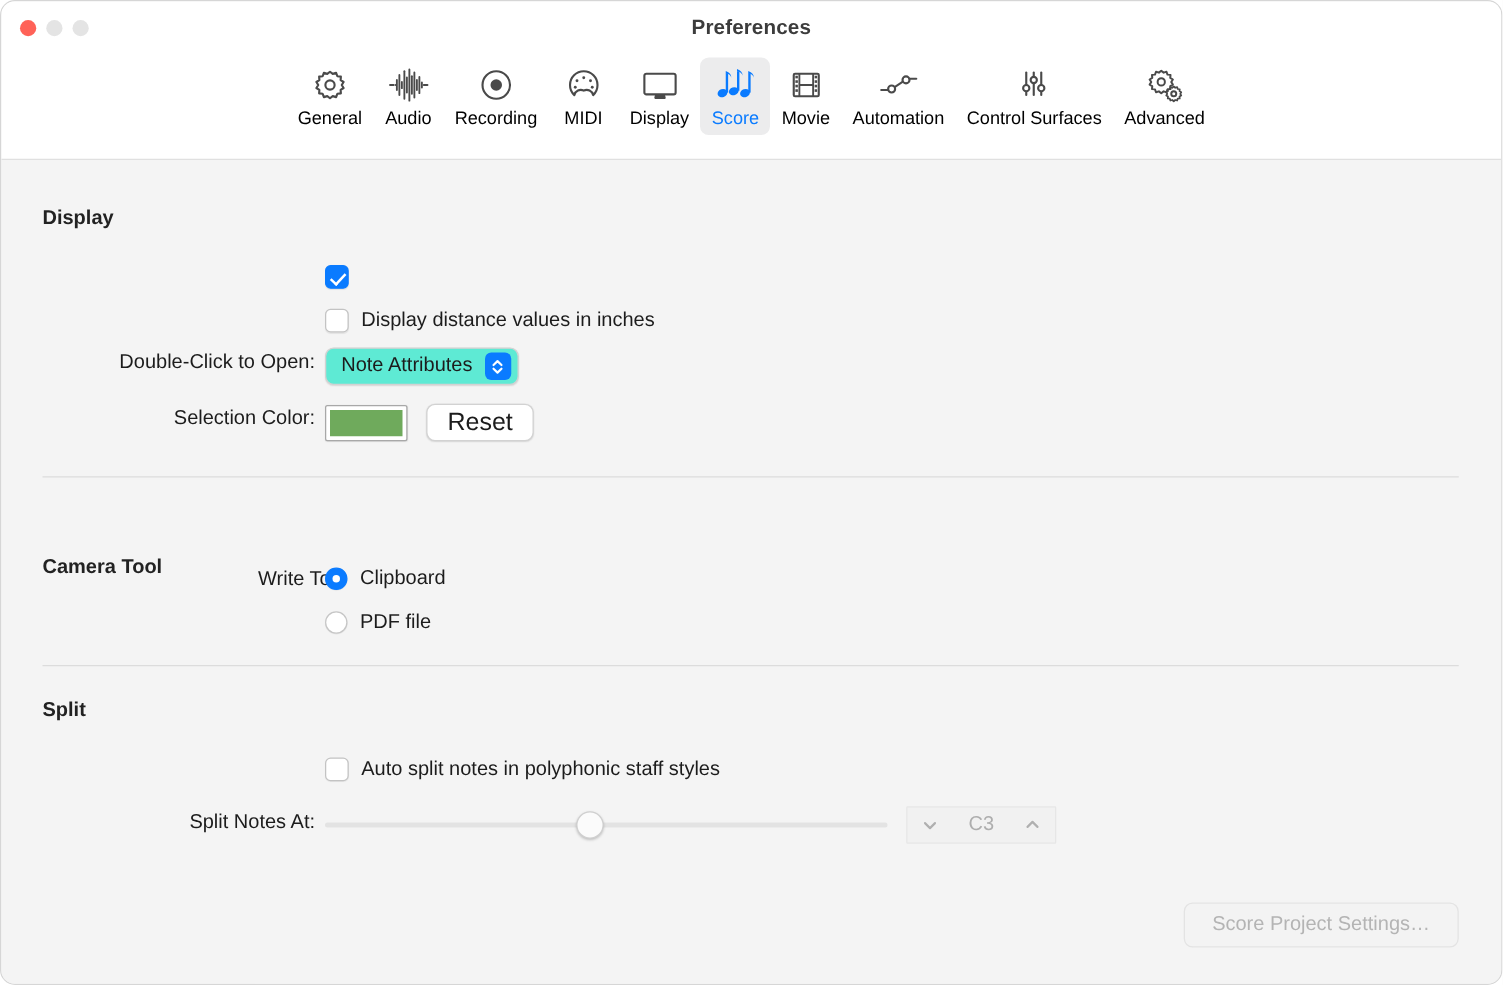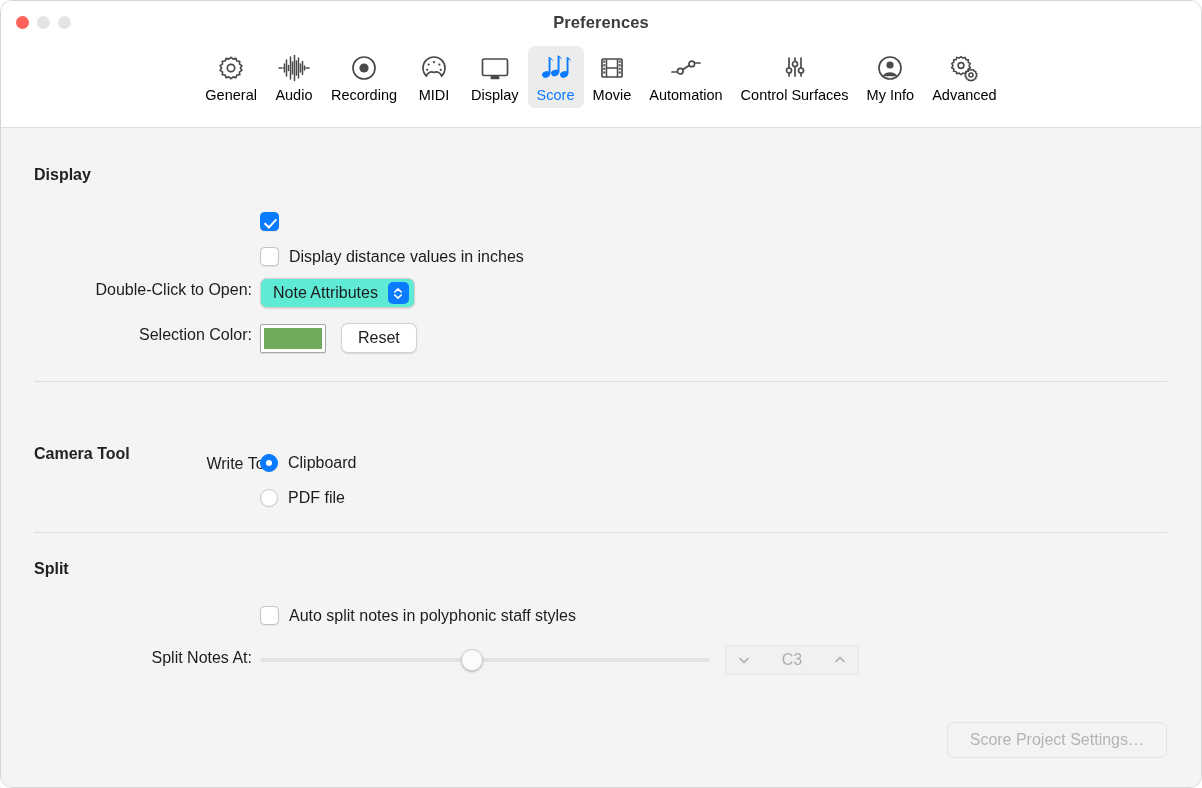--- a/index.html
+++ b/index.html
@@ -194,21 +194,21 @@
   .pushbtn {
     display: inline-flex;
     align-items: center;
     justify-content: center;
     height: 30px;
     padding: 0 16px;
     background: #ffffff;
     border-radius: 7px;
     border: .5px solid #d2d2d2;
     box-shadow: 0 .5px 1.2px rgba(0,0,0,.12);
-    font-size: 16px;
+    font-size: 20px;
     color: #1c1c1c;
     white-space: nowrap;
   }
   .pushbtn.disabled {
     background: #f3f3f3;
     color: #b4b4b4;
     border-color: #e3e3e3;
     box-shadow: none;
   }
 
@@ -233,21 +233,21 @@
     border: .5px solid #d0d0d0;
     box-shadow: 0 1px 2.2px rgba(0,0,0,.22);
   }
 
   
   .stepper {
     display: inline-flex;
     align-items: center;
     justify-content: space-between;
     height: 30px;
-    width: 134px;
+    width: 120px;
     background: #f1f1f1;
     border-radius: 1px;
     border: .5px solid #e6e6e6;
     padding: 0 11px;
   }
   .stepper .sval {
     font-size: 16px;
     color: #aeaeae;
   }
   .stepper .schev { width: 14px; height: 14px; }
@@ -394,30 +394,20 @@
             <path d="M15 5 V23"></path>
             <path d="M21 5 V23"></path>
             <circle cx="9" cy="17.5" r="2.5" fill="#ffffff"></circle>
             <circle cx="15" cy="11" r="2.5" fill="#ffffff"></circle>
             <circle cx="21" cy="17.5" r="2.5" fill="#ffffff"></circle>
           </svg>
         </span>
         <span class="tlabel">Control Surfaces</span>
       </div>
 
-      <div class="tab">
-        <span class="ticon">
-          <svg width="30" height="30" viewBox="0 0 30 30" fill="none" stroke="#4a4a4a" stroke-width="1.7">
-            <circle cx="15" cy="15" r="11"></circle>
-            <circle cx="15" cy="12" r="3.6" fill="#4a4a4a" stroke="none"></circle>
-            <path d="M7.6 23.2 A8.2 7 0 0 1 22.4 23.2" fill="#4a4a4a" stroke="none"></path>
-          </svg>
-        </span>
-        <span class="tlabel">My Info</span>
-      </div>
 
       <div class="tab">
         <span class="ticon">
           <svg width="32" height="30" viewBox="0 0 32 30" fill="none" stroke="#4a4a4a" stroke-width="1.6">
             <circle cx="13" cy="12.5" r="2.9"></circle>
             <path d="M13 3.6 L14.9 5.1 L17.2 4.4 L18 6.7 L20.4 6.9 L20.2 9.3 L22.3 10.6 L21 12.6 L22.3 14.7 L20.2 15.9 L20.4 18.3 L18 18.5 L17.2 20.8 L14.9 20.1 L13 21.6 L11.1 20.1 L8.8 20.8 L8 18.5 L5.6 18.3 L5.8 15.9 L3.7 14.7 L5 12.6 L3.7 10.6 L5.8 9.3 L5.6 6.9 L8 6.7 L8.8 4.4 L11.1 5.1 Z" stroke-linejoin="round"></path>
             <circle cx="23" cy="22" r="2"></circle>
             <path d="M23 16.2 L24.2 17.2 L25.7 16.7 L26.2 18.2 L27.8 18.4 L27.6 19.9 L29 20.8 L28.2 22.1 L29 23.4 L27.6 24.2 L27.8 25.8 L26.2 25.9 L25.7 27.4 L24.2 27 L23 28 L21.8 27 L20.3 27.4 L19.8 25.9 L18.2 25.8 L18.4 24.2 L17 23.4 L17.8 22.1 L17 20.8 L18.4 19.9 L18.2 18.4 L19.8 18.2 L20.3 16.7 L21.8 17.2 Z" stroke-linejoin="round" stroke-width="1.4"></path>
           </svg>
         </span>

